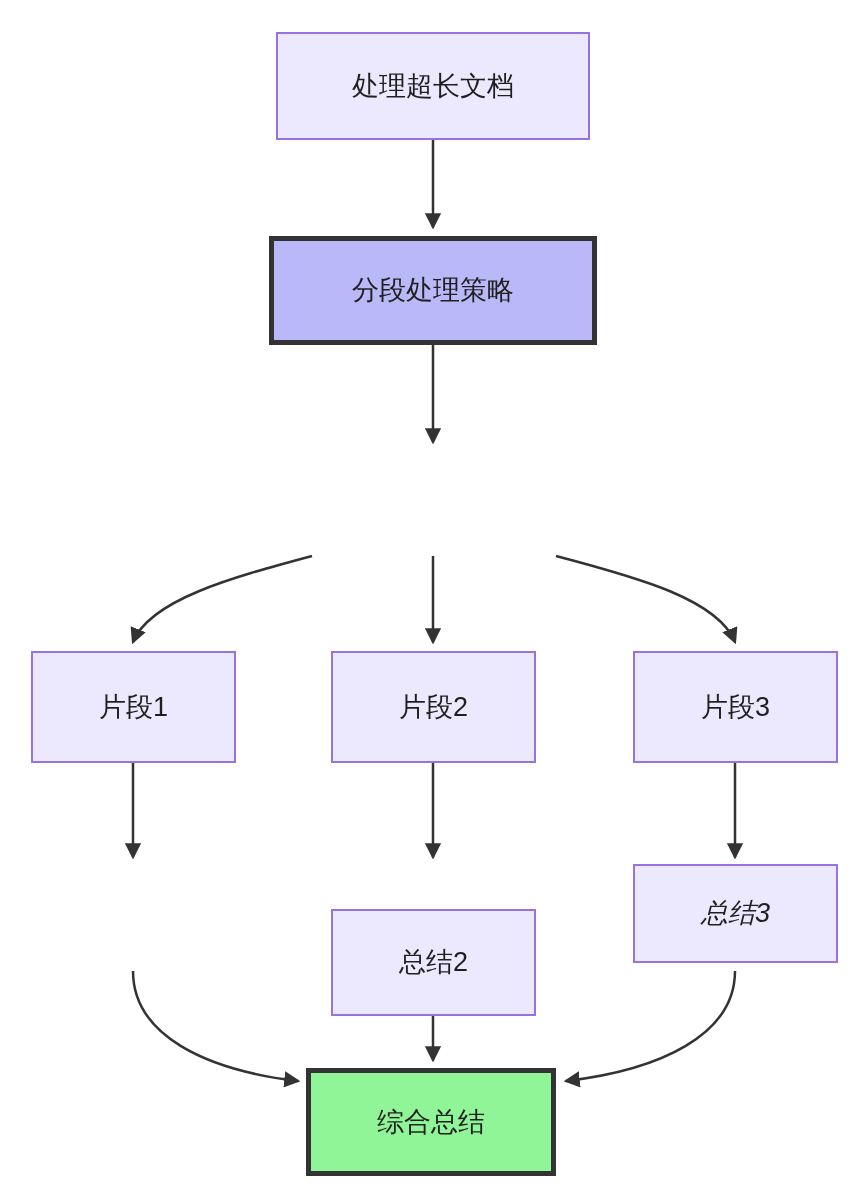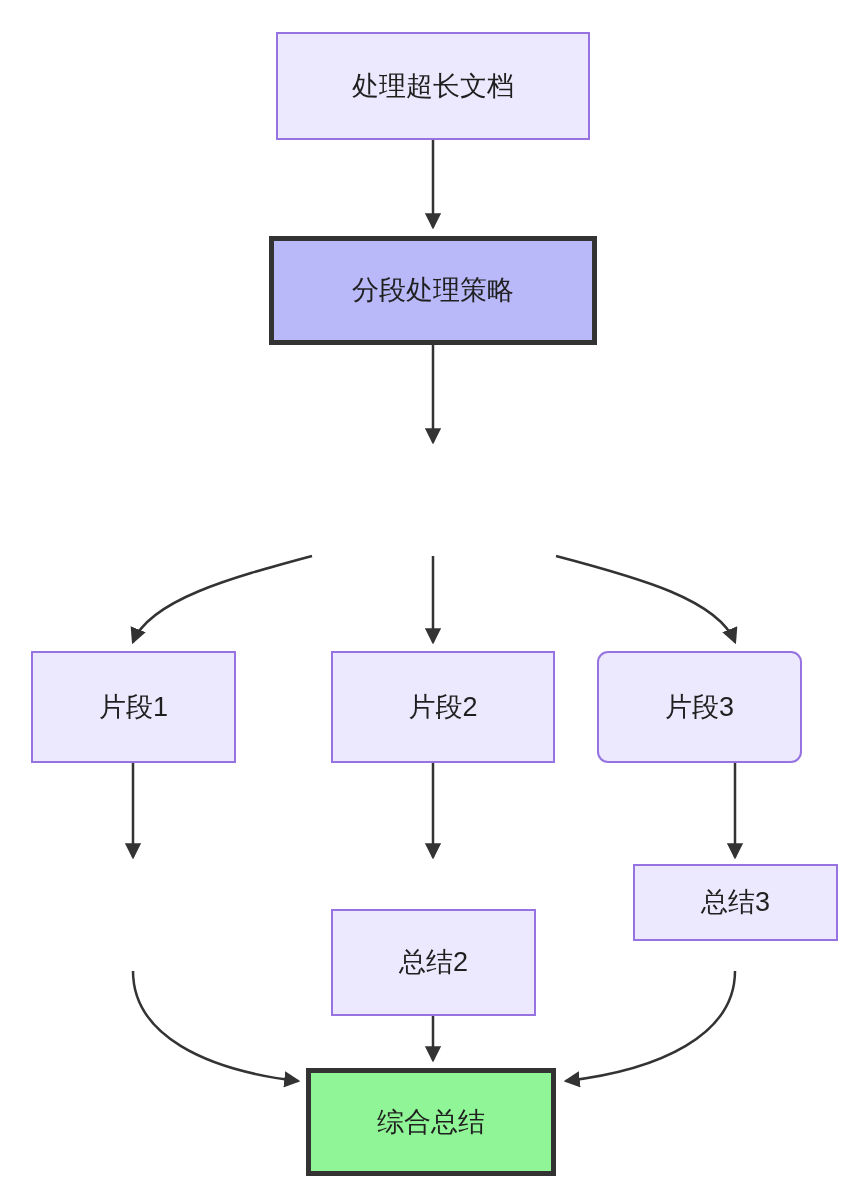--- a/index.html
+++ b/index.html
@@ -99,34 +99,34 @@
 
   <div class="node node-strong" style="left:269px; top:236px; width:328px; height:109px;">
     <span class="node-label">分段处理策略</span>
   </div>
 
 
   <div class="node node-std" style="left:31px; top:651px; width:205px; height:112px;">
     <span class="node-label">片段1</span>
   </div>
 
-  <div class="node node-std" style="left:331px; top:651px; width:224px; height:112px;">
+  <div class="node node-std" style="left:331px; top:651px; width:205px; height:112px;">
     <span class="node-label">片段2</span>
   </div>
 
-  <div class="node node-std" style="left:597px; top:651px; width:205px; height:112px;border-radius:11px;">
+  <div class="node node-std" style="left:633px; top:651px; width:205px; height:112px;">
     <span class="node-label">片段3</span>
   </div>
 
 
   <div class="node node-std" style="left:331px; top:864px; width:205px; height:107px;margin-top:45px;">
     <span class="node-label">总结2</span>
   </div>
 
-  <div class="node node-std" style="left:633px; top:864px; width:205px; height:77px;">
+  <div class="node node-std" style="left:633px; top:864px; width:205px; height:99px;font-style:italic;">
     <span class="node-label">总结3</span>
   </div>
 
   <div class="node node-result" style="left:306px; top:1068px; width:250px; height:108px;justify-content:center;">
     <span class="node-label">综合总结</span>
   </div>
 
 </div>
 
 </body></html>

